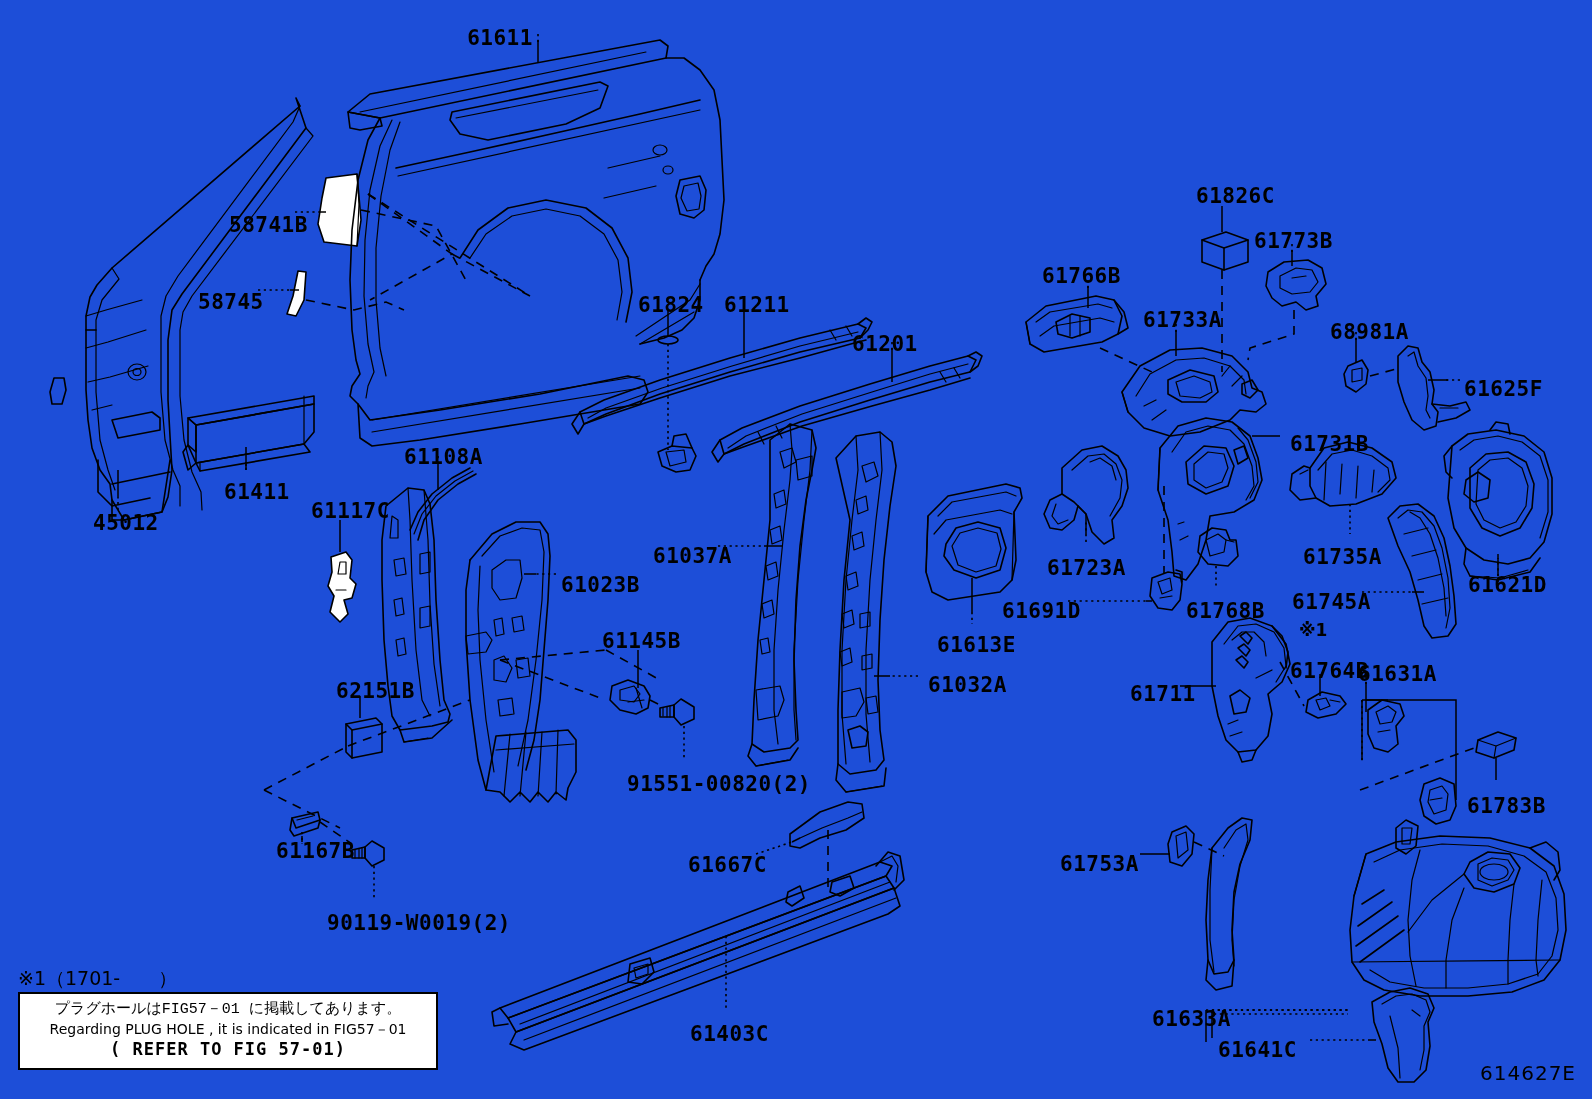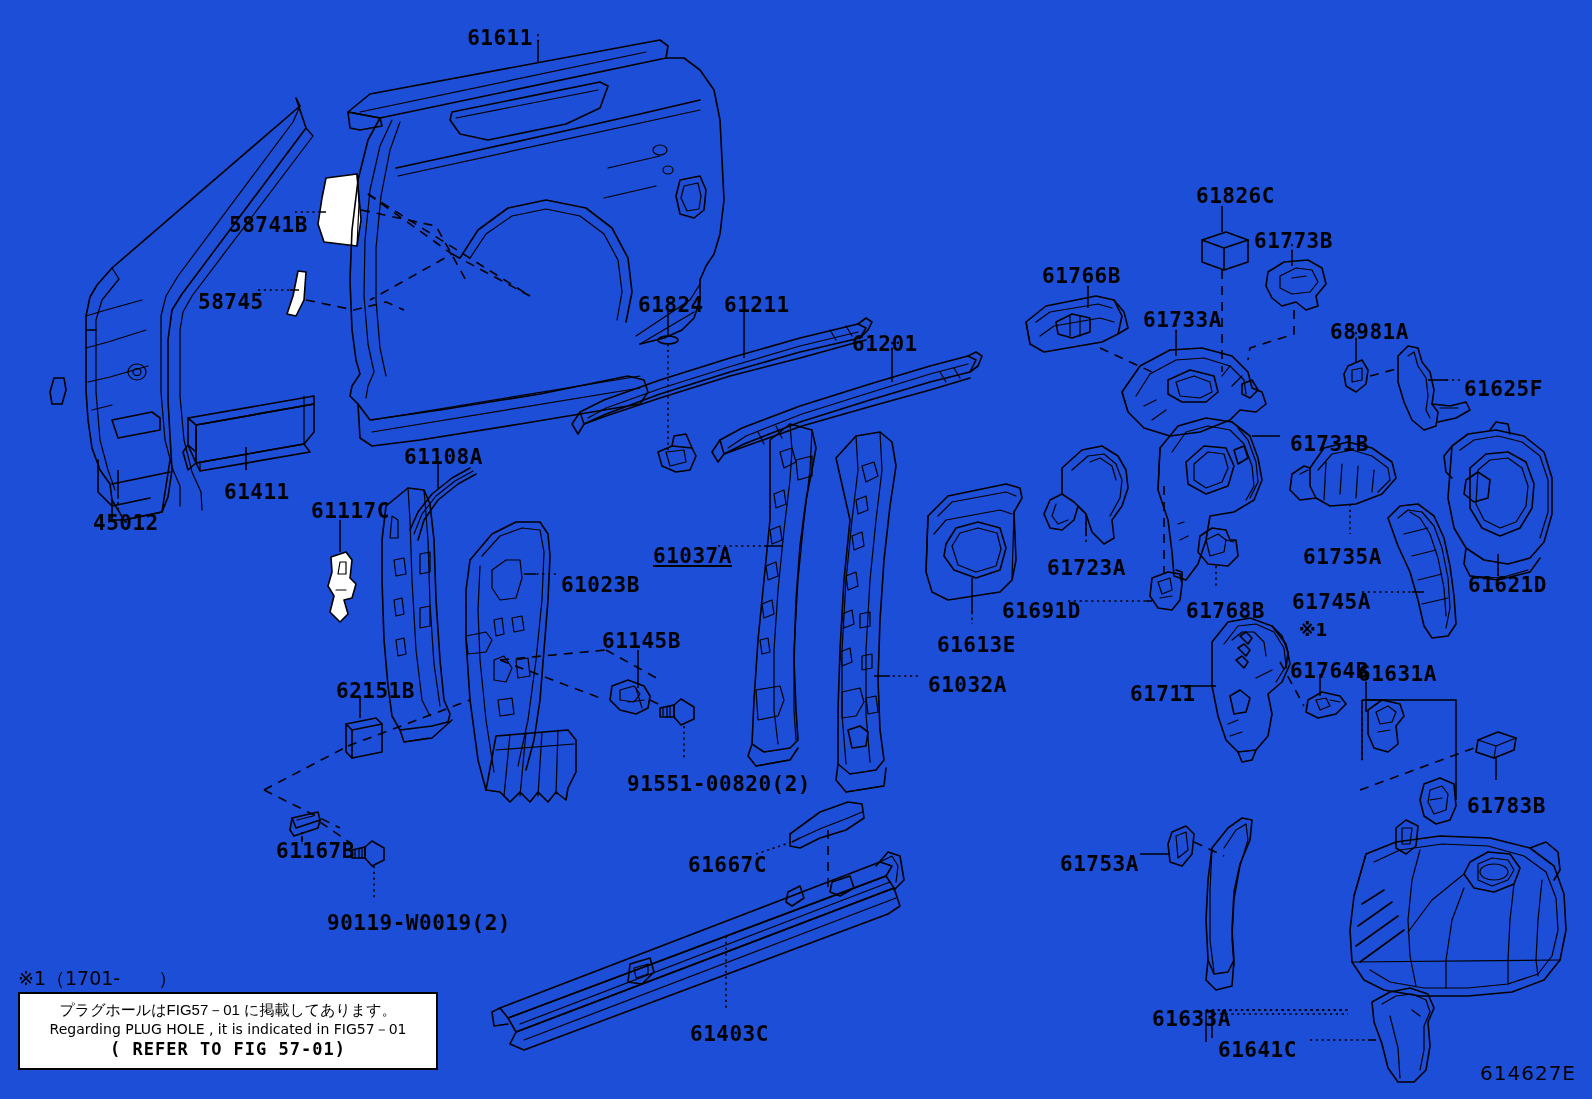--- a/index.html
+++ b/index.html
@@ -45,21 +45,21 @@
     width:420px;height:78px;
     border:2px solid #000;
     box-sizing:border-box;
     display:flex;
     flex-direction:column;
     align-items:center;
     justify-content:center;
     background:#fff;
   }
   #notebox .l1{
-    font-family:Liberation Sans, sans-serif;
+    font-family:Liberation Mono, monospace;
     font-size:15px;
     line-height:1.25;
     white-space:nowrap;
   }
   #notebox .l2{
     font-family:"DejaVu Sans","Liberation Sans",sans-serif;
     font-size:14px;
     line-height:1.3;
     white-space:nowrap;
   }
@@ -800,21 +800,21 @@
       <div class="lbl" style="left: 404px; top: 447px;">61108A</div>
       <div class="lbl" style="left: 561px; top: 575px;">61023B</div>
       <div class="lbl" style="left: 336px; top: 681px;">62151B</div>
       <div class="lbl" style="left: 602px; top: 631px;">61145B</div>
       <div class="lbl" style="left: 276px; top: 841px;">61167B</div>
       <div class="lbl" style="left: 327px; top: 913px;">90119-W0019(2)</div>
       <div class="lbl" style="left: 627px; top: 774px;">91551-00820(2)</div>
       <div class="lbl" style="left: 638px; top: 295px;">61824</div>
       <div class="lbl" style="left: 724px; top: 295px;">61211</div>
       <div class="lbl" style="left: 852px; top: 334px;">61201</div>
-      <div class="lbl" style="left: 653px; top: 546px; text-decoration: underline;">61037A</div>
+      <div class="lbl" style="left: 653px; top: 546px;">61037A</div>
       <div class="lbl" style="left: 928px; top: 675px;">61032A</div>
       <div class="lbl" style="left: 937px; top: 635px;">61613E</div>
       <div class="lbl" style="left: 688px; top: 855px;">61667C</div>
       <div class="lbl" style="left: 690px; top: 1024px;">61403C</div>
       <div class="lbl" style="left: 1042px; top: 266px;">61766B</div>
       <div class="lbl" style="left: 1196px; top: 186px;">61826C</div>
       <div class="lbl" style="left: 1254px; top: 231px;">61773B</div>
       <div class="lbl" style="left: 1143px; top: 310px;">61733A</div>
       <div class="lbl" style="left: 1330px; top: 322px;">68981A</div>
       <div class="lbl" style="left: 1464px; top: 379px;">61625F</div>

